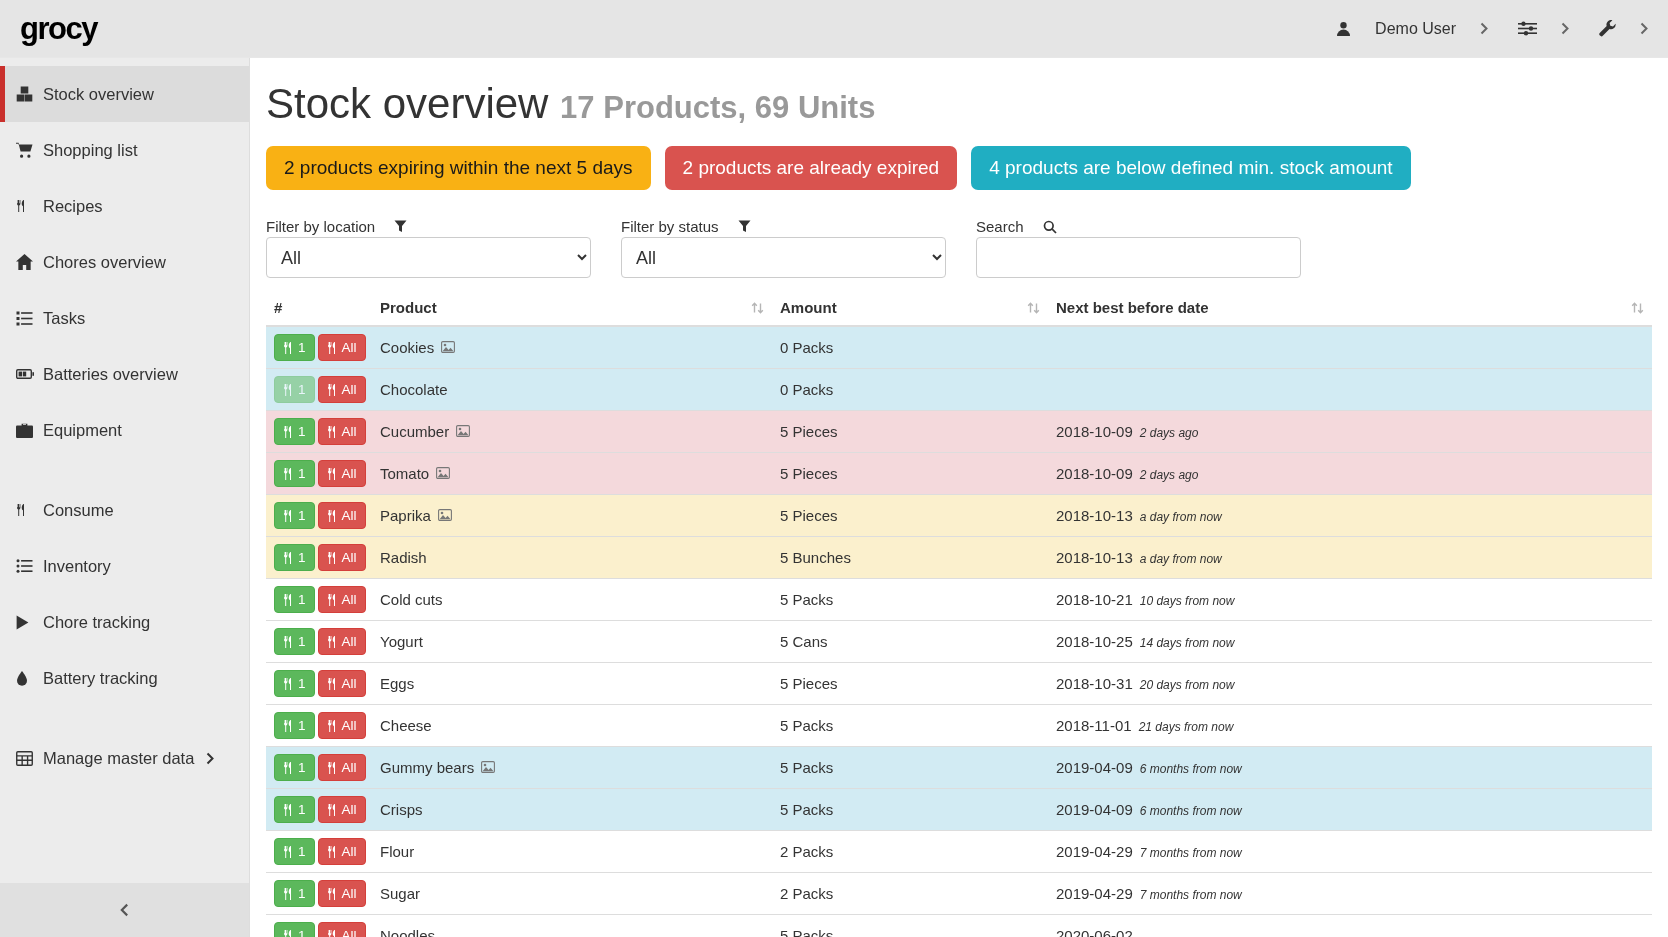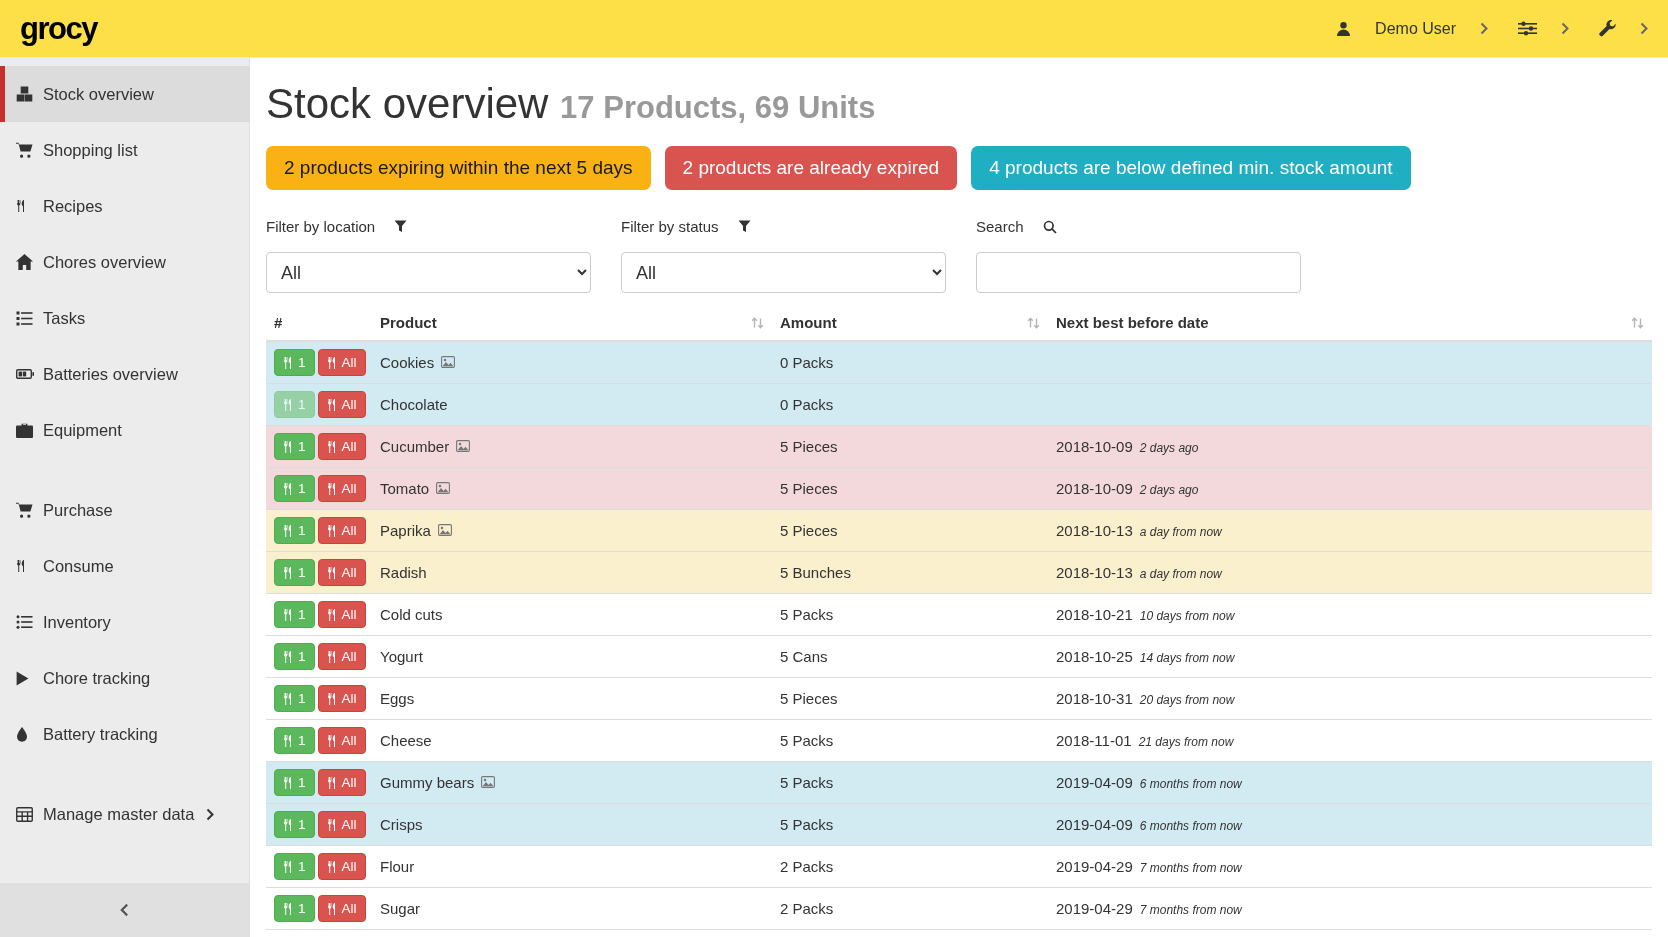--- a/index.html
+++ b/index.html
@@ -2,21 +2,21 @@
 <html style="--accent: #c9302c; --green: #5cb85c; --red: #d9534f;"><head>
 <meta charset="utf-8">
 <style>
   :root{--accent:#c9302c;--green:#5cb85c;--red:#d9534f}
   *{box-sizing:border-box;margin:0;padding:0}
   html,body{width:1668px;height:937px}
   body{font-family:"Liberation Sans",sans-serif;color:#333;background:#fff;overflow:hidden;position:relative}
   .icon{display:inline-flex;align-items:center;line-height:0}
 
   
-  .navbar{position:absolute;top:0;left:0;width:100%;height:58px;background:#fde047;border-bottom:1px solid #e7e7e7;display:flex;align-items:center;justify-content:space-between;padding:0 20px;z-index:5}
+  .navbar{position:absolute;top:0;left:0;width:100%;height:58px;background:#e5e5e5;border-bottom:1px solid #e7e7e7;display:flex;align-items:center;justify-content:space-between;padding:0 20px;z-index:5}
   .logo{font-size:31px;font-weight:800;letter-spacing:-1.5px;color:#000}
   .nav-right{display:flex;align-items:center;gap:30px}
   .nav-item{display:flex;align-items:center;gap:24px;font-size:16px;color:#333;cursor:pointer}
   .nav-item .chev{color:#666}
 
   
   .sidebar{position:absolute;top:58px;left:0;bottom:0;width:250px;background:#ececec;border-right:1px solid #ddd}
   .side-nav{padding-top:8px}
   .side-group + .side-group{margin-top:24px}
   .side-item{display:flex;align-items:center;height:56px;padding:0 16px;font-size:16.5px;cursor:pointer;color:#333;position:relative}
@@ -25,21 +25,21 @@
   .side-chev{margin-left:auto;color:#555}
   .side-footer{position:absolute;left:0;right:0;bottom:0;height:54px;background:#e0e0e0;display:flex;align-items:center;justify-content:center;color:#555;cursor:pointer}
 
   
   .main{position:absolute;top:58px;left:250px;right:0;bottom:0;padding:12px 16px 0;overflow:hidden}
   .page-title{font-size:42px;font-weight:500;color:#333;margin:10px 0 18px}
   .page-title small{font-size:31px;color:#999;font-weight:700}
   .alerts{display:flex;gap:14px;margin-bottom:28px}
   .alert-btn{border:none;border-radius:7px;padding:11px 18px;font-size:19px;font-family:inherit;cursor:pointer;white-space:nowrap}
   .filters{display:flex;gap:30px;margin-bottom:12px}
-  .filter label{display:flex;align-items:center;gap:19px;font-size:15px;color:#333;margin-bottom:17px}
+  .filter label{display:flex;align-items:center;gap:19px;font-size:15px;color:#333;margin-bottom:2px}
   .filter select,.filter input{display:block;width:325px;height:41px;font-size:18px;font-family:inherit;color:#333;padding:4px 10px;border:1px solid #ccc;border-radius:4px;background:#fff}
 
   
   table{width:100%;border-collapse:collapse;table-layout:fixed}
   col.w-actions{width:106px}
   col.w-product{width:400px}
   col.w-amount{width:276px}
   th{font-size:15px;font-weight:bold;text-align:left;padding:9px 8px;border-bottom:2px solid #ddd;position:relative}
   th .sort{position:absolute;right:8px;top:50%;transform:translateY(-50%)}
   td{font-size:15px;padding:7px 8px;border-top:1px solid #ddd;vertical-align:middle}
@@ -170,28 +170,20 @@
             <svg width="17" height="15" viewBox="0 0 16 14" fill="currentColor">
               <path d="M5.3 2.4V.6h5.4v1.8H15a1 1 0 0 1 1 1V13a1 1 0 0 1-1 1H1a1 1 0 0 1-1-1V3.4a1 1 0 0 1 1-1h4.3zm1.3-.6h2.8v-.6H6.6z"></path>
             </svg>
           </span>
           <span>Equipment</span>
         </div>
       </div>
       <div class="side-group">
         <div class="side-item">
           <span class="icon">
-            <svg width="17" height="16" viewBox="0 0 17 16" fill="currentColor">
-              <path d="M0 .7h2.6l.5 1.8h13.4l-2.1 7H4.6L2.9 3 2.3 1.7H0zM5.6 12.6a1.6 1.6 0 1 0 0 3.2 1.6 1.6 0 0 0 0-3.2zM12.9 12.6a1.6 1.6 0 1 0 0 3.2 1.6 1.6 0 0 0 0-3.2z"></path>
-            </svg>
-          </span>
-          <span>Purchase</span>
-        </div>
-        <div class="side-item">
-          <span class="icon">
             <svg width="10" height="12" viewBox="0 0 10 12" fill="currentColor">
               <path d="M1 0v3.7c0 .9.5 1.5 1.2 1.7V12h1V5.4c.7-.2 1.2-.8 1.2-1.7V0h-.8v3.2h-.6V0h-1v3.2h-.6V0H1zM7.4 0c-1 .7-1.7 2.2-1.7 3.8 0 1.2.5 2.1 1.3 2.5V12h1V0h-.6z"></path>
             </svg>
           </span>
           <span>Consume</span>
         </div>
         <div class="side-item">
           <span class="icon">
             <svg width="17" height="14" viewBox="0 0 16 14" fill="currentColor">
               <circle cx="1.5" cy="1.8" r="1.5"></circle>

